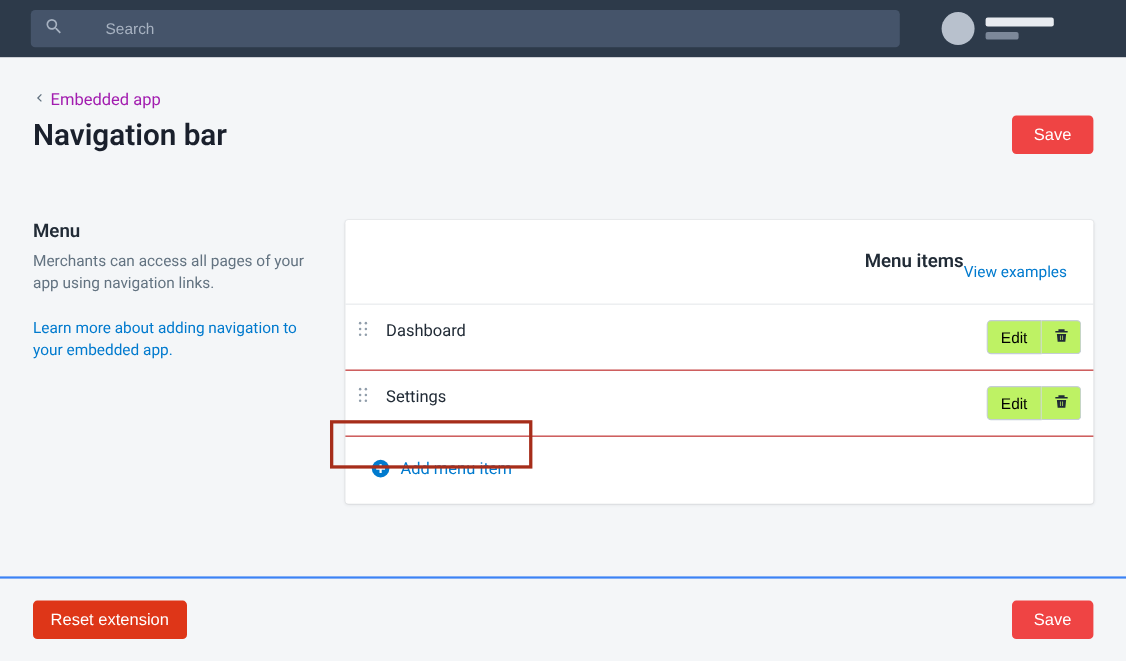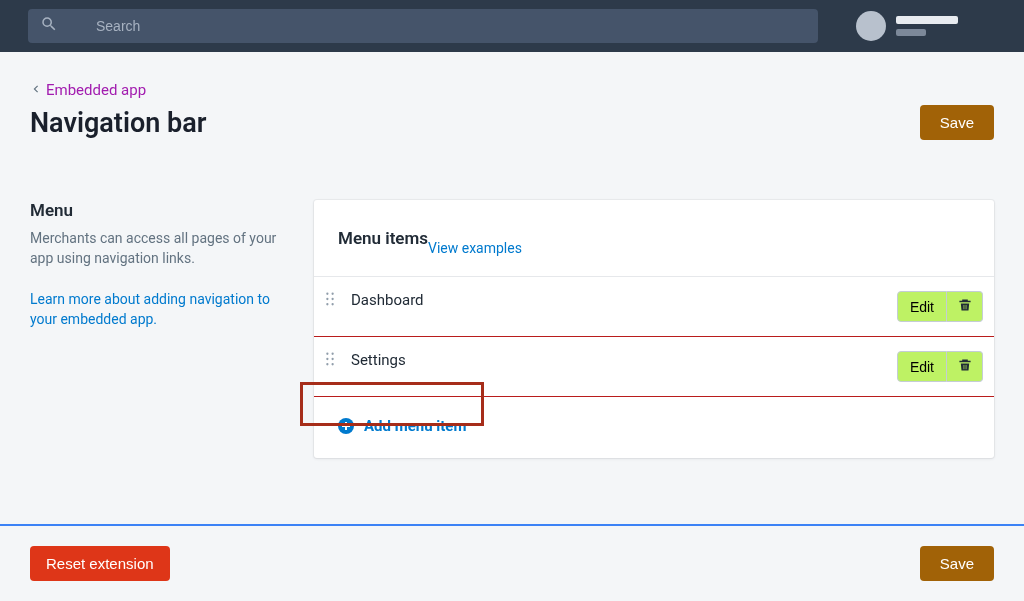--- a/index.html
+++ b/index.html
@@ -71,21 +71,21 @@
       justify-content: space-between;
       align-items: center;
       margin-bottom: 60px;
     }
     .page-title {
       font-size: 27px;
       font-weight: 600;
       color: #1a202c;
     }
     .btn-primary {
-      background: #a16207;
+      background: #ef4444;
       color: #fff;
       border: none;
       border-radius: 4px;
       padding: 9px 20px;
       font-size: 15px;
       cursor: pointer;
     }
     .cols {
       display: flex;
       gap: 24px;
@@ -114,21 +114,21 @@
       margin-top: 20px;
     }
     .card {
       flex: 1;
       background: #fff;
       border-radius: 3px;
       box-shadow: 0 0 0 1px rgba(63,63,68,.05), 0 1px 3px rgba(63,63,68,.10);
     }
     .card-header {
       display: flex;
-      justify-content: flex-start;
+      justify-content: flex-end;
       align-items: center;
       padding: 18px 24px;
       border-bottom: 1px solid #e6e8eb;
     }
     .card-title {
       font-size: 17px;
       font-weight: 600;
     }
     .item-row {
       display: flex;
@@ -168,21 +168,20 @@
       padding: 20px 24px;
       position: relative;
     }
     .add-link {
       display: inline-flex;
       align-items: center;
       gap: 10px;
       color: #007ace;
       font-size: 15px;
       cursor: pointer;
-      font-weight: bold;
     }
     .plus-icon {
       width: 16px; height: 16px; border-radius: 50%;
       background: #007ace;
       display: flex; align-items: center; justify-content: center;
       color: #fff;
       position: relative;
     }
     .plus-icon::before {
       content: ""; position: absolute; width: 8px; height: 2px; background: #fff;

